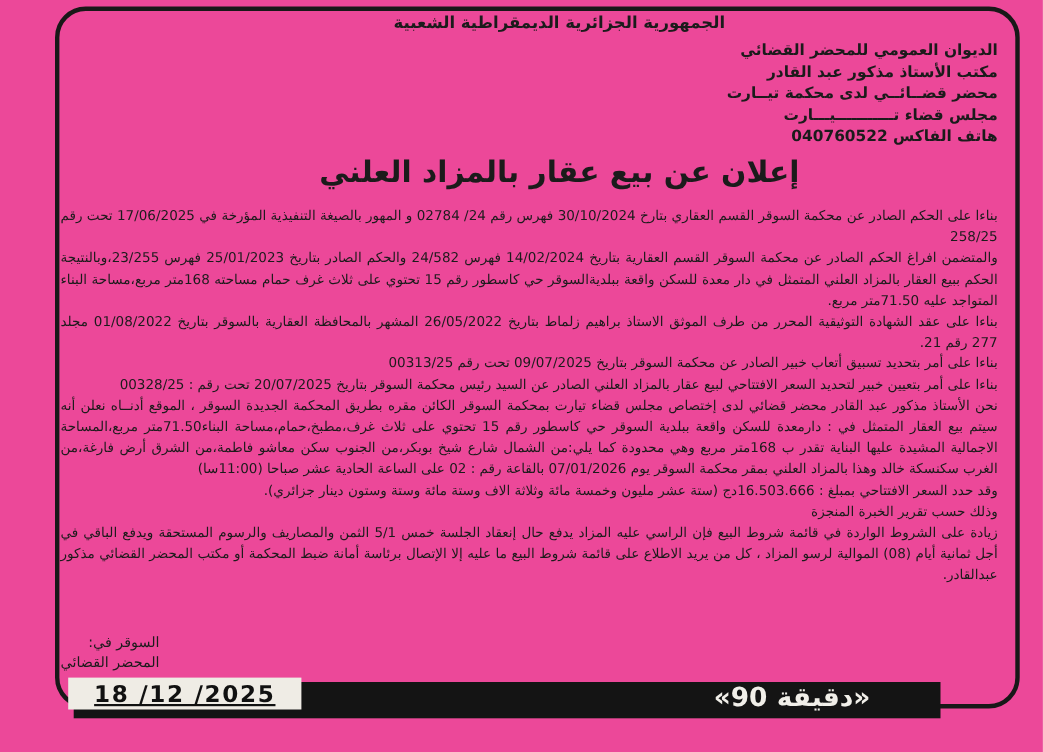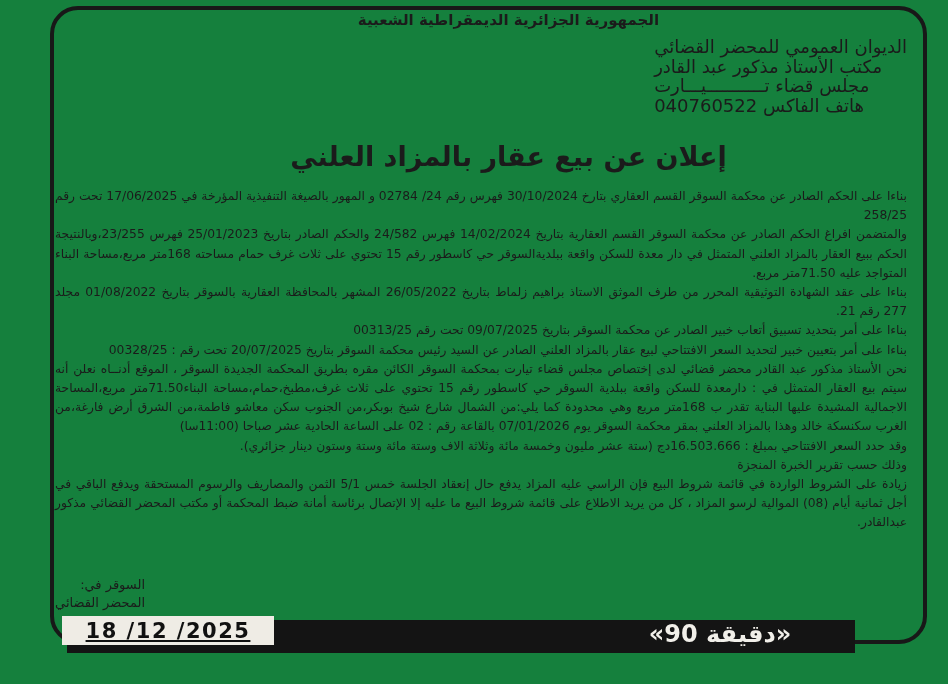--- a/index.html
+++ b/index.html
@@ -4,39 +4,39 @@
 <style>
   html,body{margin:0;padding:0;}
   body{
     width:948px;height:684px;
     font-family:"DejaVu Sans",sans-serif;
     background:#e9e6df;
     overflow:hidden;
   }
   .page{
     position:relative;width:948px;height:684px;
-    background:#15803d;
+    background:#ec4899;
     direction:rtl;
     color:#1b1b1b;
   }
   .frame{
     position:absolute;left:50px;top:6px;
     width:869px;height:630px;
     border:4px solid #181818;
     border-radius:28px;
   }
   .republic{
     position:absolute;top:11px;left:50px;width:877px;
     text-align:center;font-weight:bold;font-size:15px;
     transform:translateX(20px);
   }
   .office-block{
     position:absolute;top:37px;right:41px;
-    text-align:left;font-weight:normal;
-    font-size:18px;line-height:19.5px;
+    text-align:right;font-weight:bold;
+    font-size:14px;line-height:19.5px;
   }
   .main-title{
     position:absolute;top:141px;left:50px;width:877px;
     text-align:center;font-weight:bold;font-size:27px;padding-left:20px;
   }
   .body-text{
     position:absolute;top:187px;right:41px;width:852px;
     font-size:12.3px;line-height:19.2px;
     text-align:justify;
   }
@@ -74,20 +74,21 @@
 
 <div class="page">
 
   <div class="frame"></div>
 
   <div class="republic">الجمهورية الجزائرية الديمقراطية الشعبية</div>
 
   <div class="office-block">
     <div>الديوان العمومي للمحضر القضائي</div>
     <div>مكتب الأستاذ مذكور عبد القادر</div>
+    <div>محضر قضــائــي لدى محكمة تيــارت</div>
     <div>مجلس قضاء تـــــــــــيـــارت</div>
     <div>هاتف الفاكس 040760522</div>
   </div>
 
   <div class="main-title">إعلان عن بيع عقار بالمزاد العلني</div>
 
   <div class="body-text">
     <p>بناءا على الحكم الصادر عن محكمة السوقر القسم العقاري بتارخ 30/10/2024 فهرس رقم 24/ 02784 و المهور بالصيغة التنفيذية المؤرخة في 17/06/2025 تحت رقم 258/25</p>
     <p>والمتضمن افراغ الحكم الصادر عن محكمة السوقر القسم العقارية بتاريخ 14/02/2024 فهرس 24/582 والحكم الصادر بتاريخ 25/01/2023 فهرس 23/255،وبالنتيجة الحكم ببيع العقار بالمزاد العلني المتمثل في دار معدة للسكن واقعة ببلديةالسوقر حي كاسطور رقم 15 تحتوي على ثلاث غرف حمام مساحته 168متر مربع،مساحة البناء المتواجد عليه 71.50متر مربع.</p>
     <p>بناءا على عقد الشهادة التوثيقية المحرر من طرف الموثق الاستاذ براهيم زلماط بتاريخ 26/05/2022 المشهر بالمحافظة العقارية بالسوقر بتاريخ 01/08/2022 مجلد 277 رقم 21.</p>

